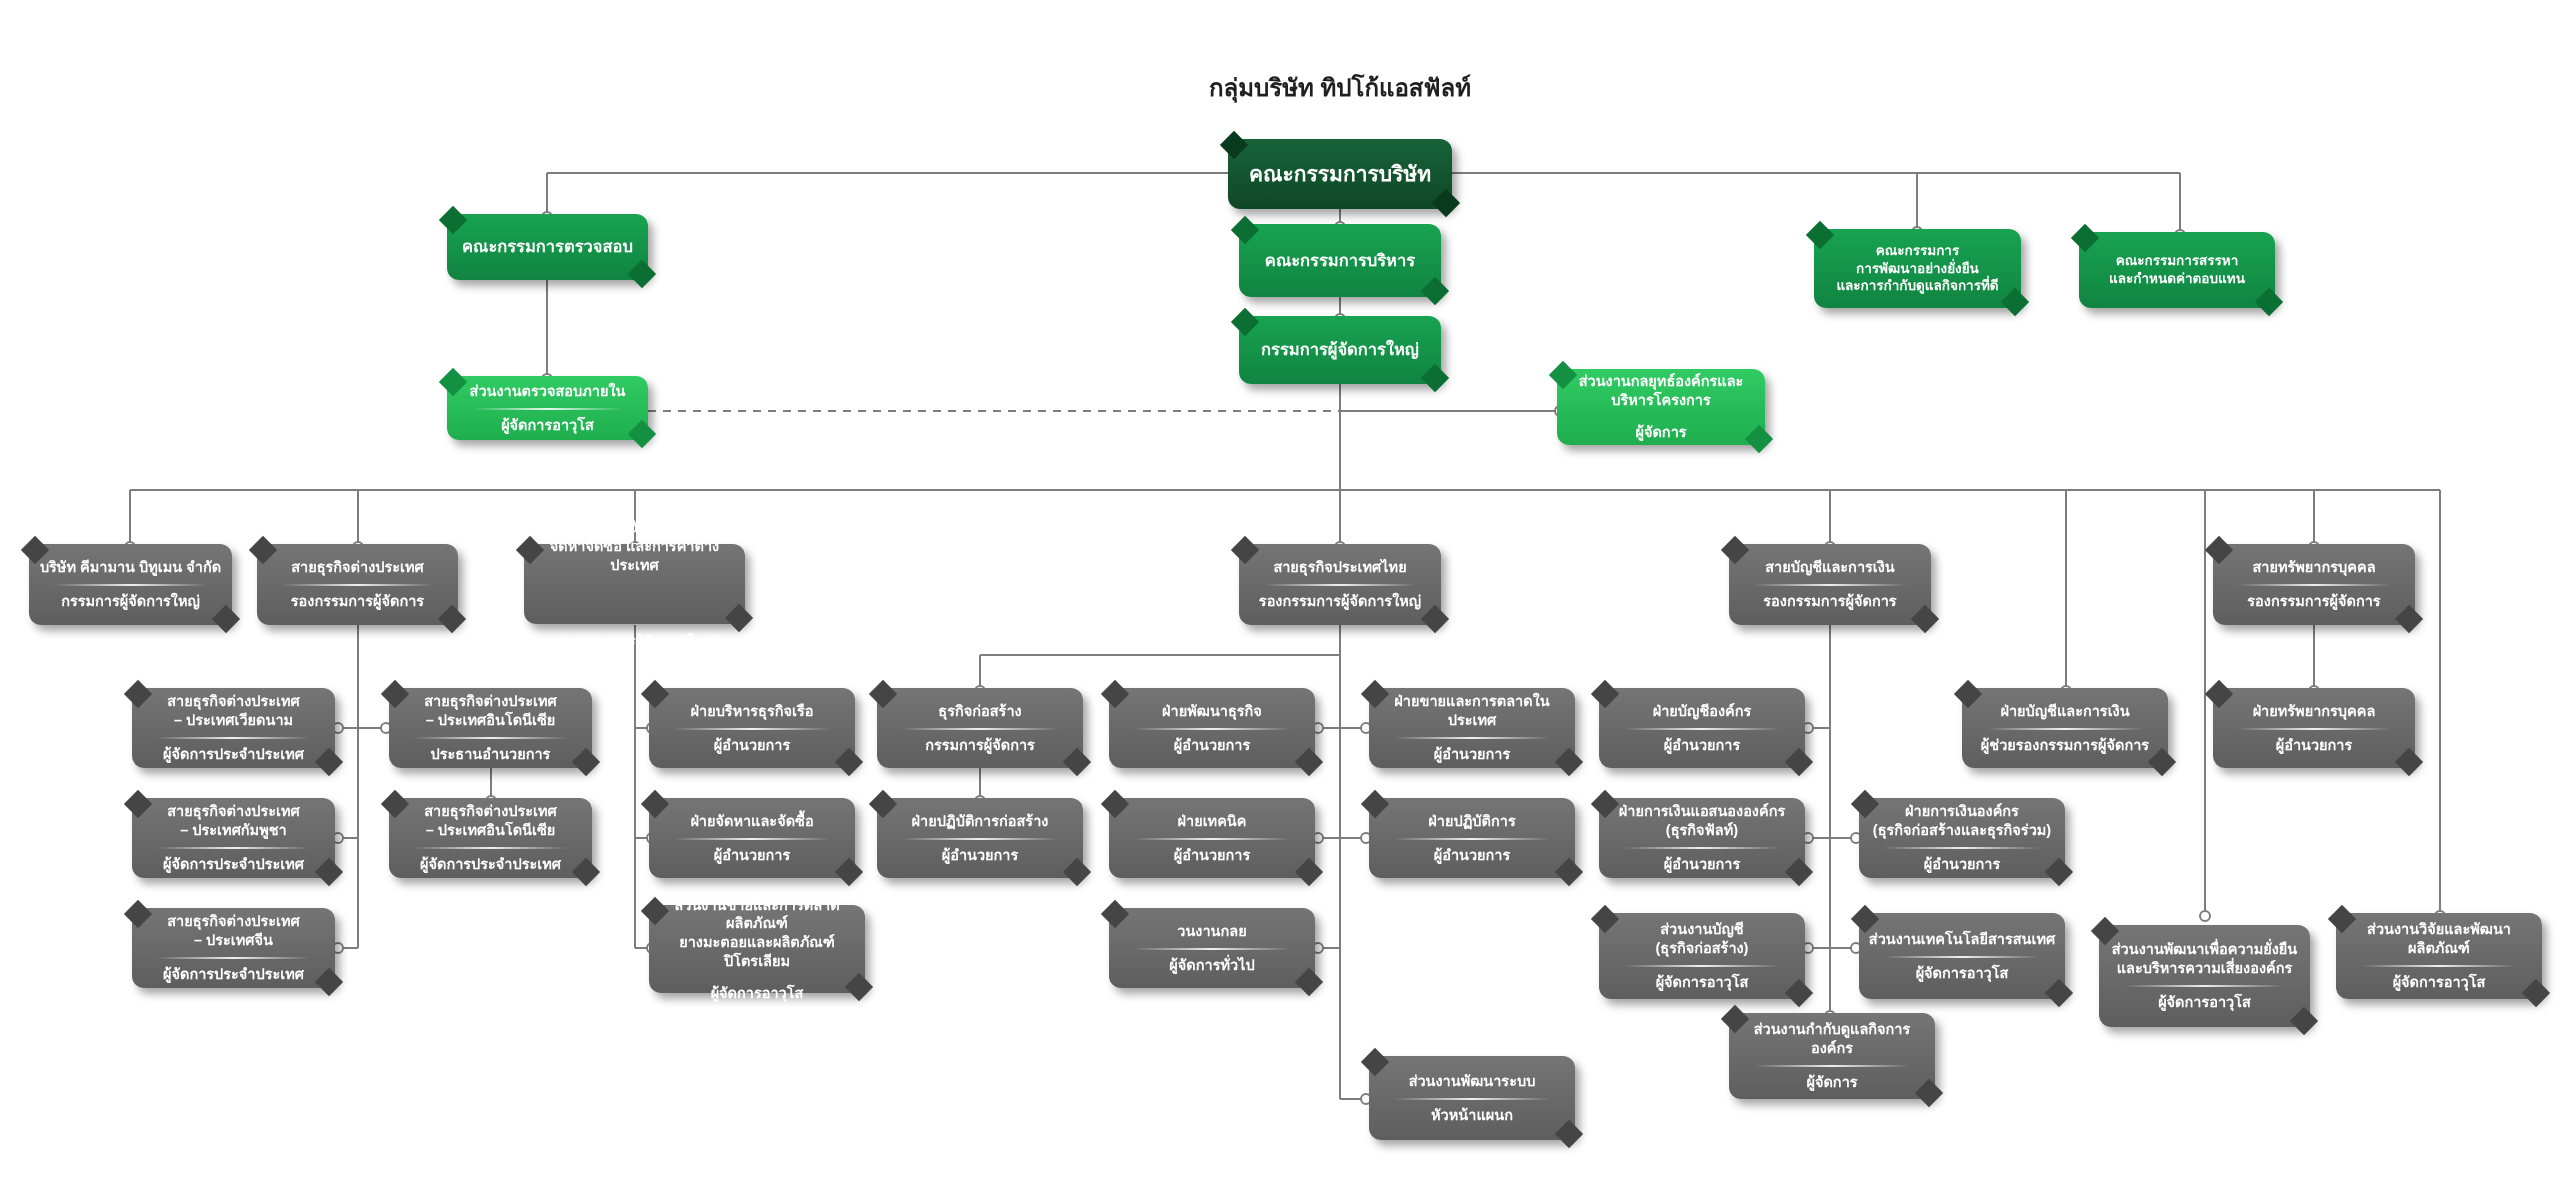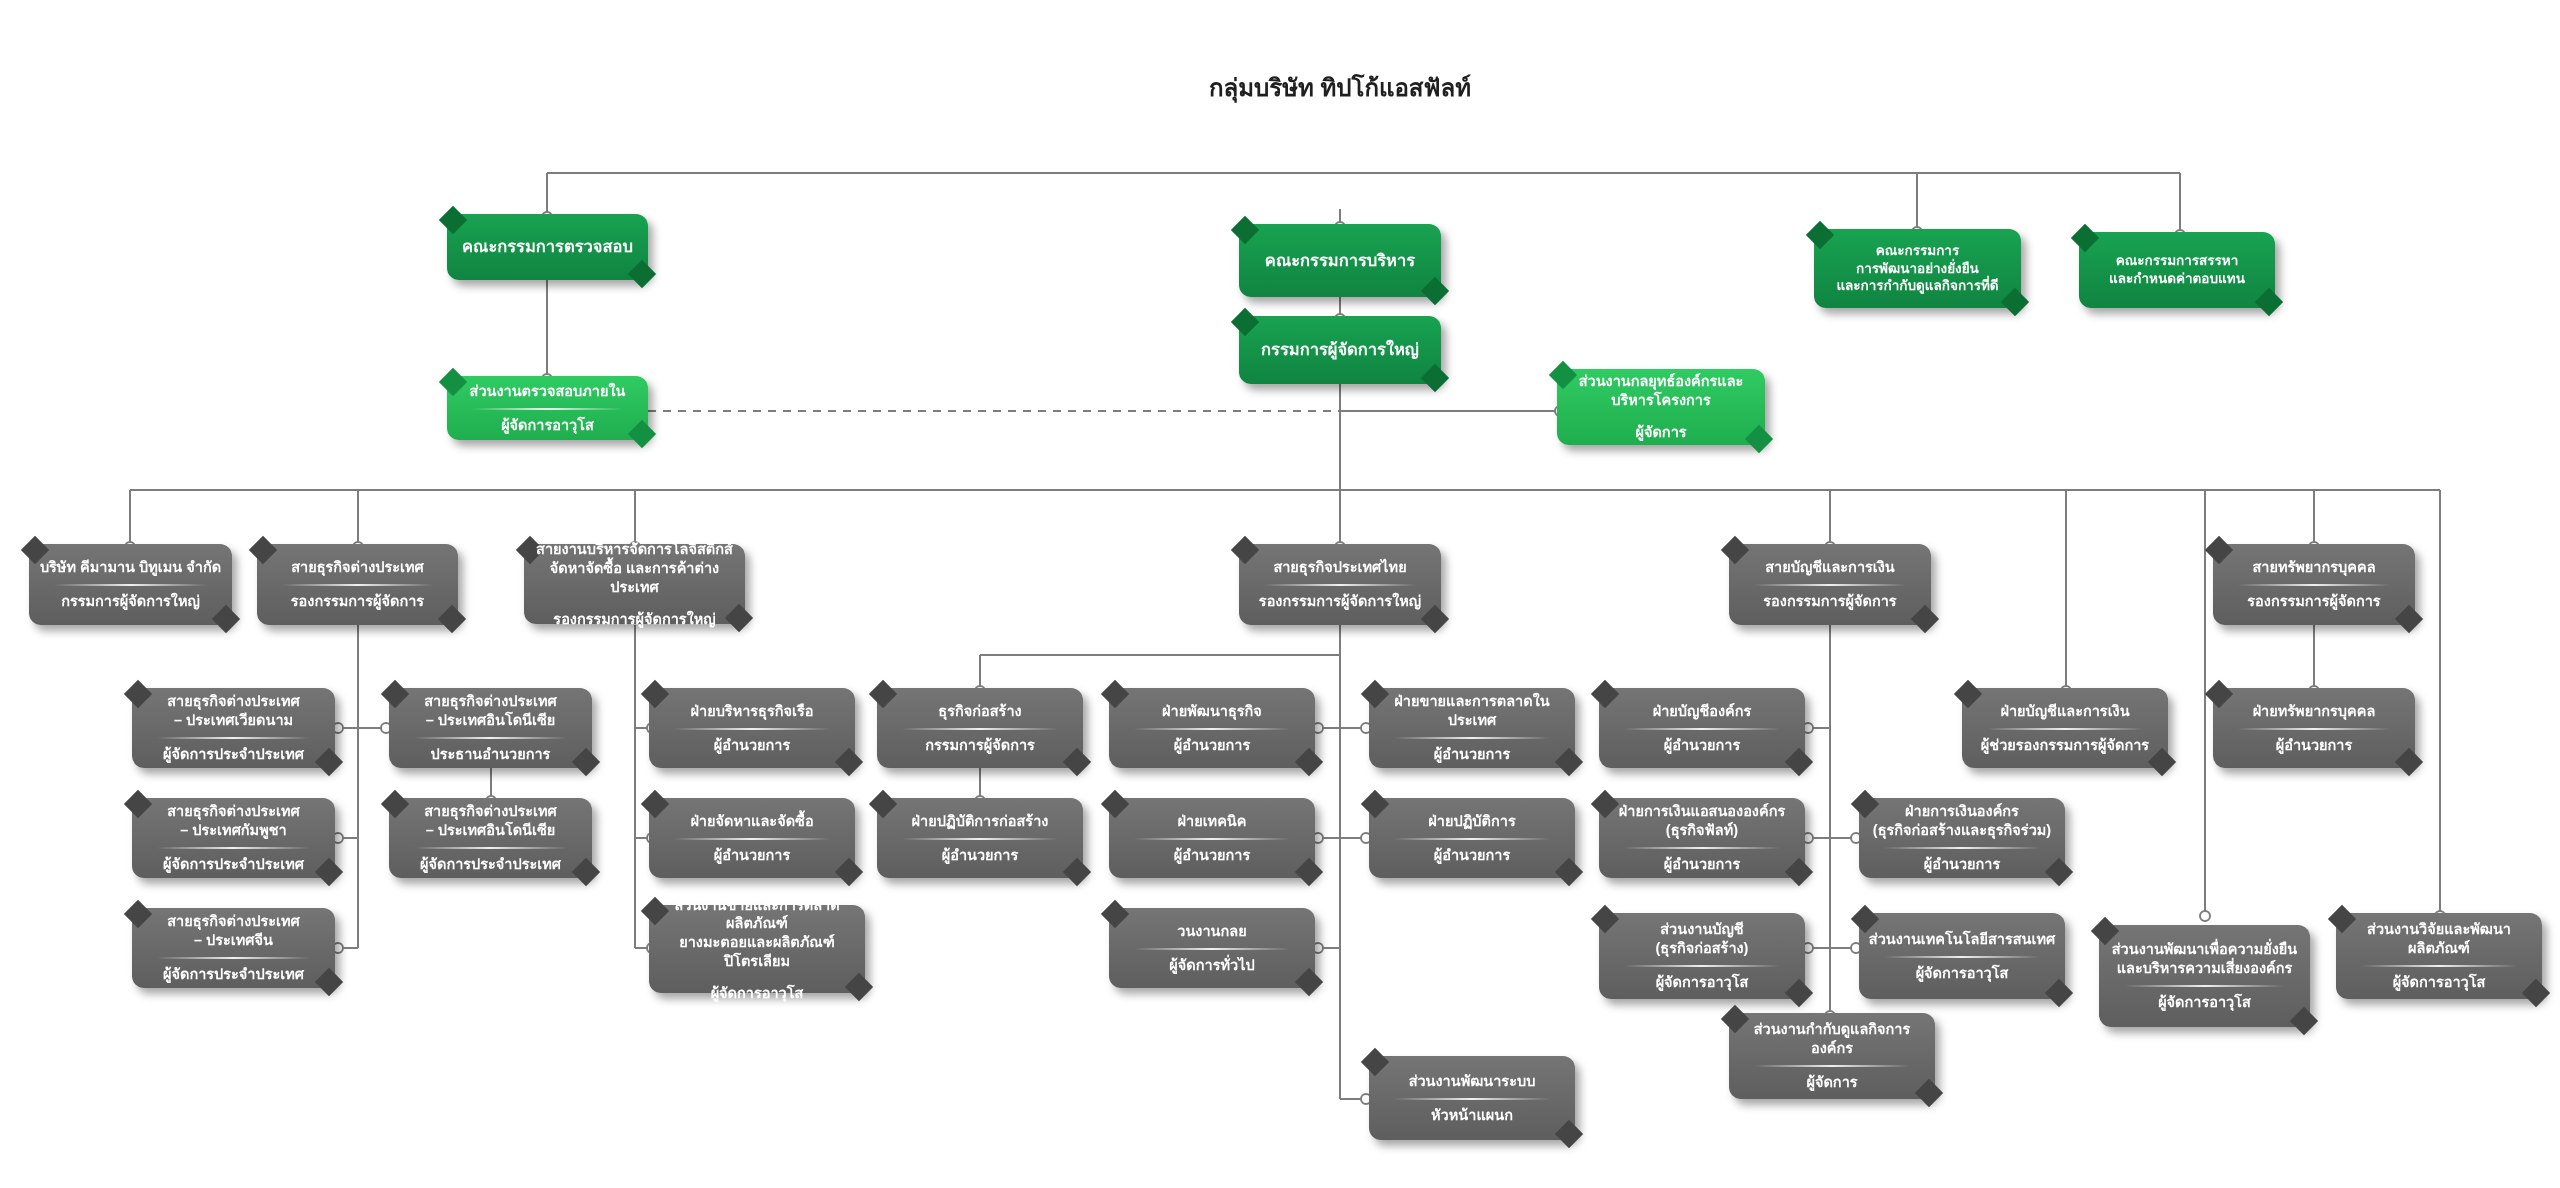--- a/index.html
+++ b/index.html
@@ -114,20 +114,23 @@
       <circle cx="1808" cy="728" r="5"></circle>
         <circle cx="1808" cy="838" r="5"></circle>
         <circle cx="1856" cy="838" r="5"></circle>
       <circle cx="1808" cy="948" r="5"></circle>
         <circle cx="1856" cy="948" r="5"></circle>
       <circle cx="1830" cy="1016" r="5"></circle>
         <circle cx="2314" cy="691" r="5"></circle>
     </g>
   </svg>
 
+  <div class="node c-dark big" style="left:1228px;top:139px;width:224px;height:70px;">
+    <span class="t">คณะกรรมการบริษัท</span>
+  </div>
   <div class="node c-green mid" style="left:1239px;top:224px;width:202px;height:73px;">
     <span class="t">คณะกรรมการบริหาร</span>
   </div>
   <div class="node c-green mid" style="left:447px;top:214px;width:201px;height:66px;">
     <span class="t">คณะกรรมการตรวจสอบ</span>
   </div>
   <div class="node c-green mid" style="left:1239px;top:316px;width:202px;height:68px;">
     <span class="t">กรรมการผู้จัดการใหญ่</span>
   </div>
   <div class="node c-green sm3" style="left:1814px;top:229px;width:207px;height:79px;">
@@ -155,21 +158,21 @@
   <div class="node c-gray" style="left:29px;top:544px;width:203px;height:81px;">
     <span class="t">บริษัท คีมามาน บิทูเมน จำกัด</span>
     <span class="dv"></span>
     <span class="r">กรรมการผู้จัดการใหญ่</span>
   </div>
   <div class="node c-gray" style="left:257px;top:544px;width:201px;height:81px;">
     <span class="t">สายธุรกิจต่างประเทศ</span>
     <span class="dv"></span>
     <span class="r">รองกรรมการผู้จัดการ</span>
   </div>
-  <div class="node c-gray" style="left:524px;top:544px;width:221px;height:80px;">
+  <div class="node c-gray" style="left:524px;top:544px;width:221px;height:80px;gap:22px;">
     <span class="t">สายงานบริหารจัดการโลจิสติกส์
 จัดหาจัดซื้อ และการค้าต่างประเทศ</span>
     <span class="dv"></span>
     <span class="r">รองกรรมการผู้จัดการใหญ่</span>
   </div>
   <div class="node c-gray" style="left:1239px;top:544px;width:202px;height:81px;">
     <span class="t">สายธุรกิจประเทศไทย</span>
     <span class="dv"></span>
     <span class="r">รองกรรมการผู้จัดการใหญ่</span>
   </div>

